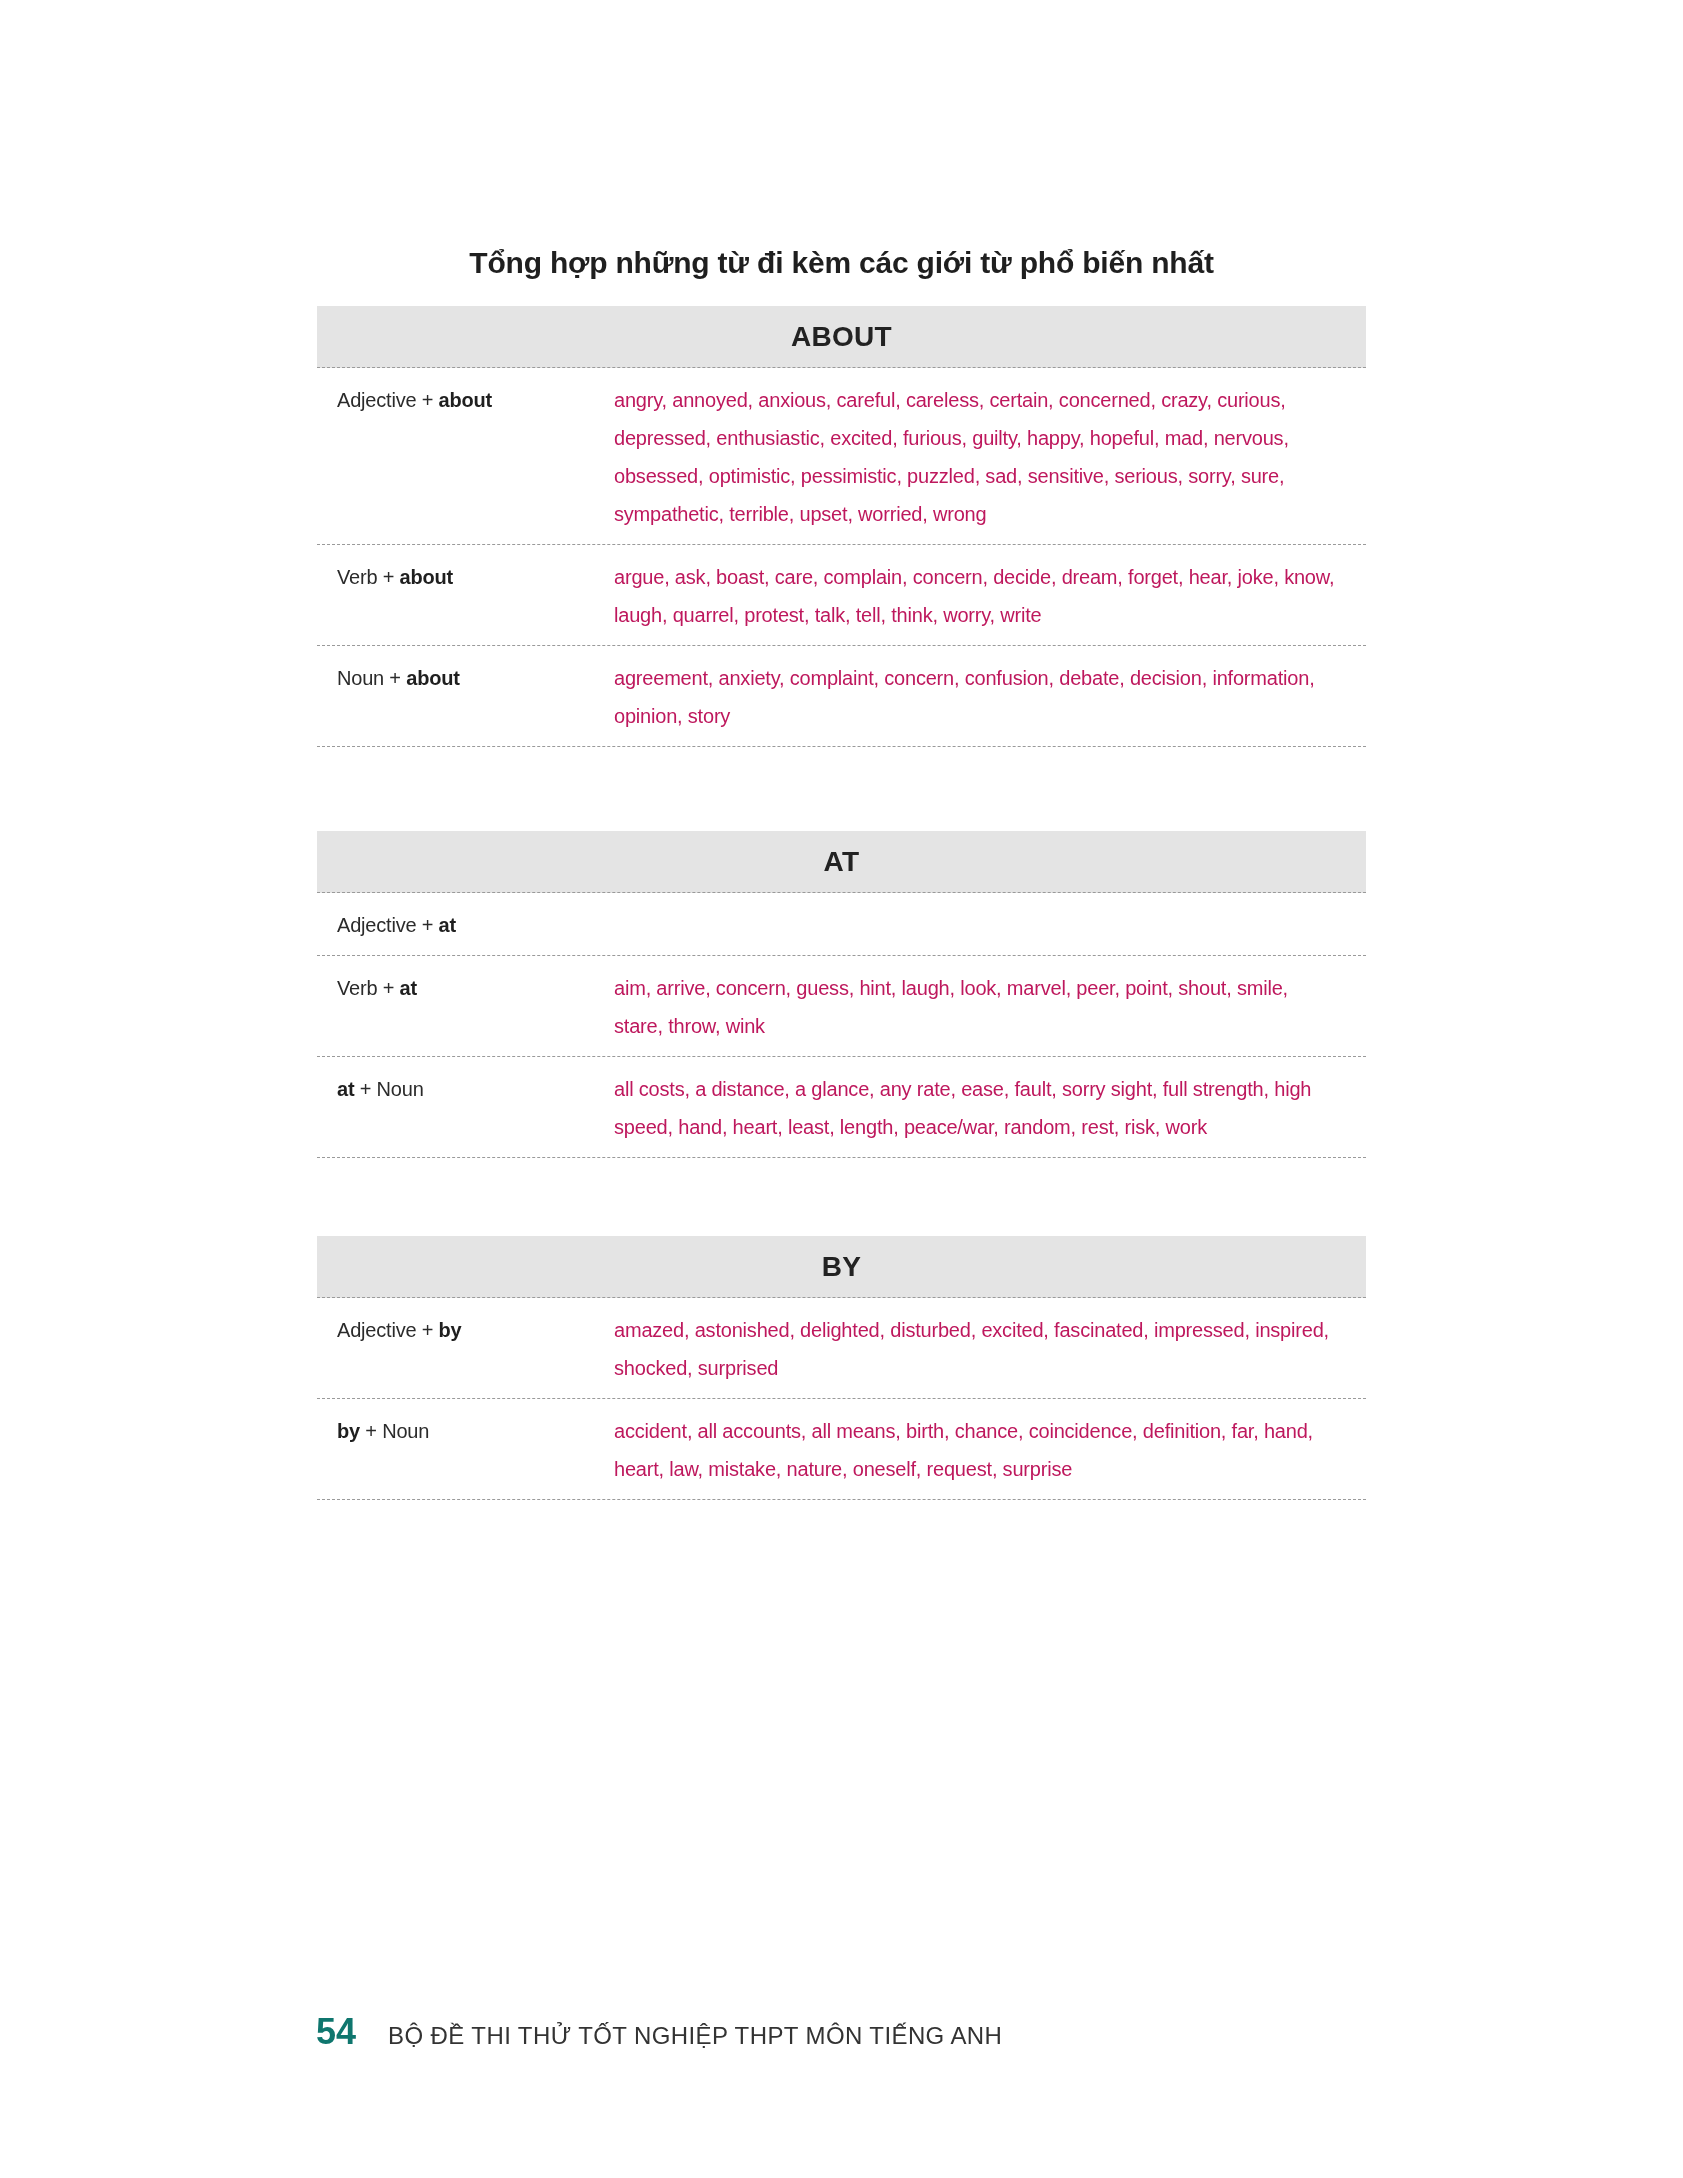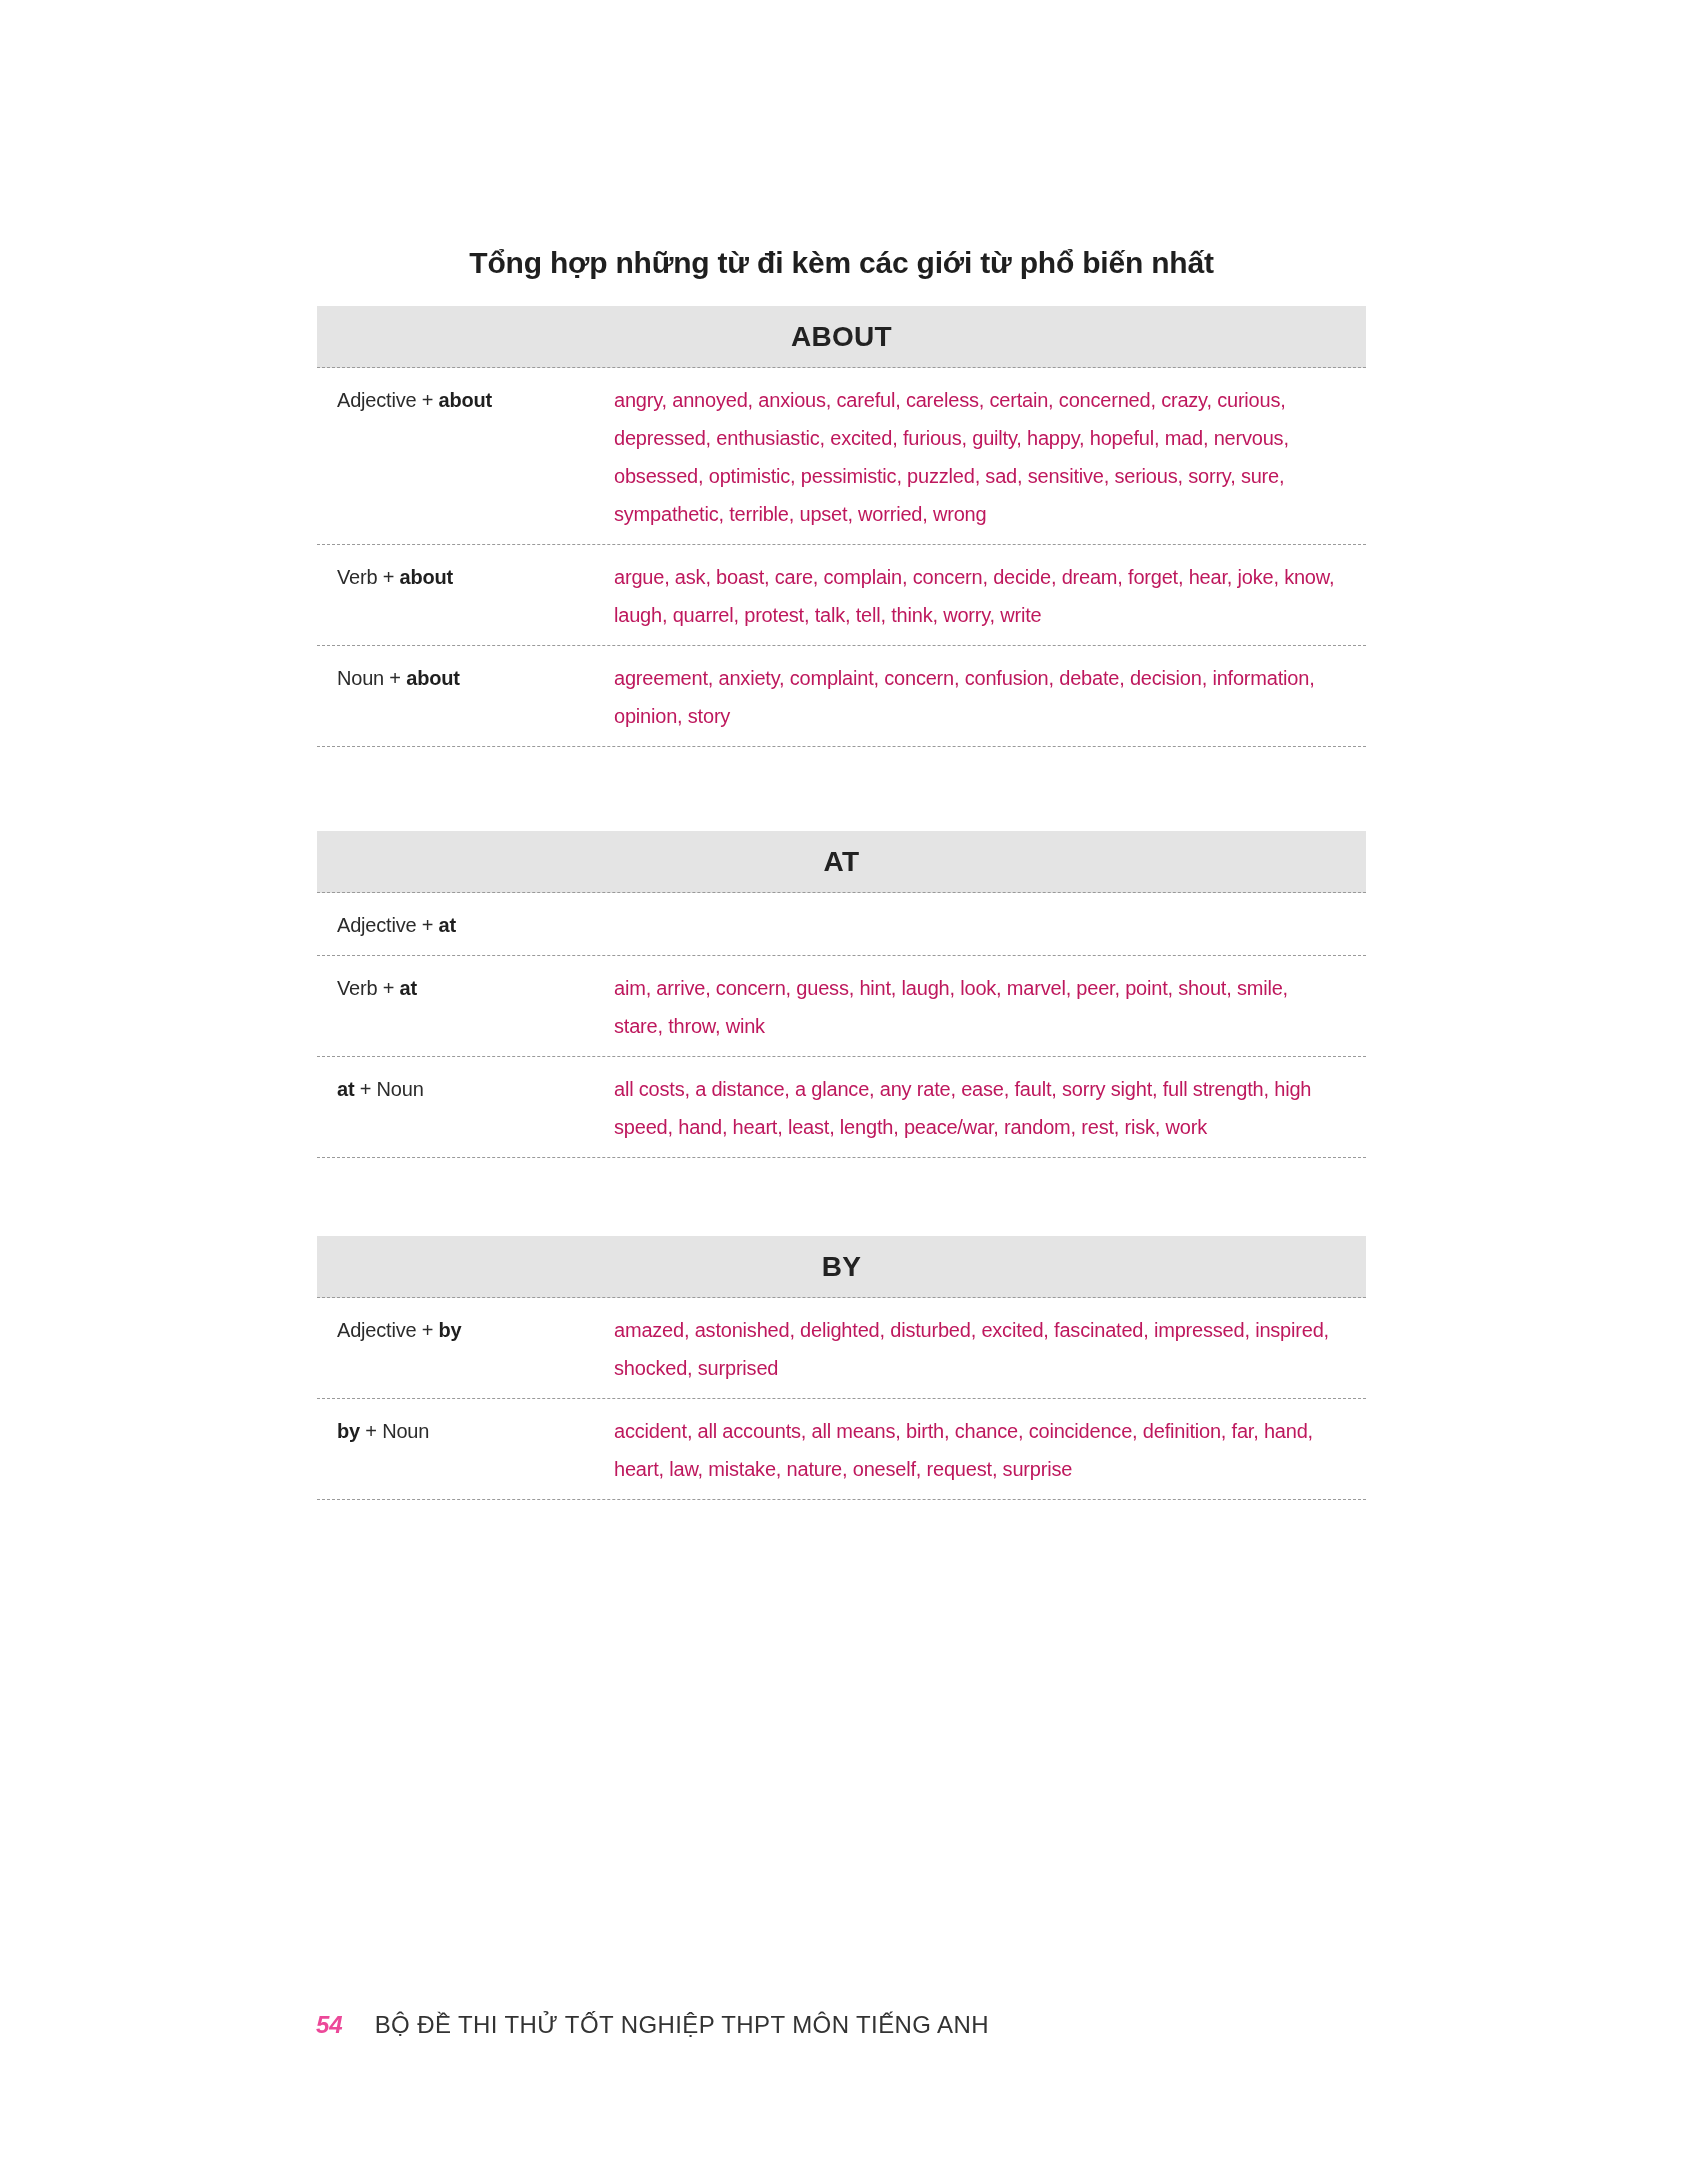--- a/index.html
+++ b/index.html
@@ -64,24 +64,23 @@
     color: #be185d;
   }
   .page-footer {
     position: absolute;
     left: 316px;
     top: 2011px;
     display: flex;
     align-items: baseline;
   }
   .page-footer .pagenum {
-    font-size: 24px;
+    font-size: 36px;
     font-weight: 700;
-    color: #ec4899;
-    font-style: italic;
+    color: #0f766e;
   }
   .page-footer .foot-text {
     margin-left: 32px;
     font-size: 24px;
     font-weight: 400;
     letter-spacing: 0.4px;
     color: #333333;
   }
 </style>
 </head>

